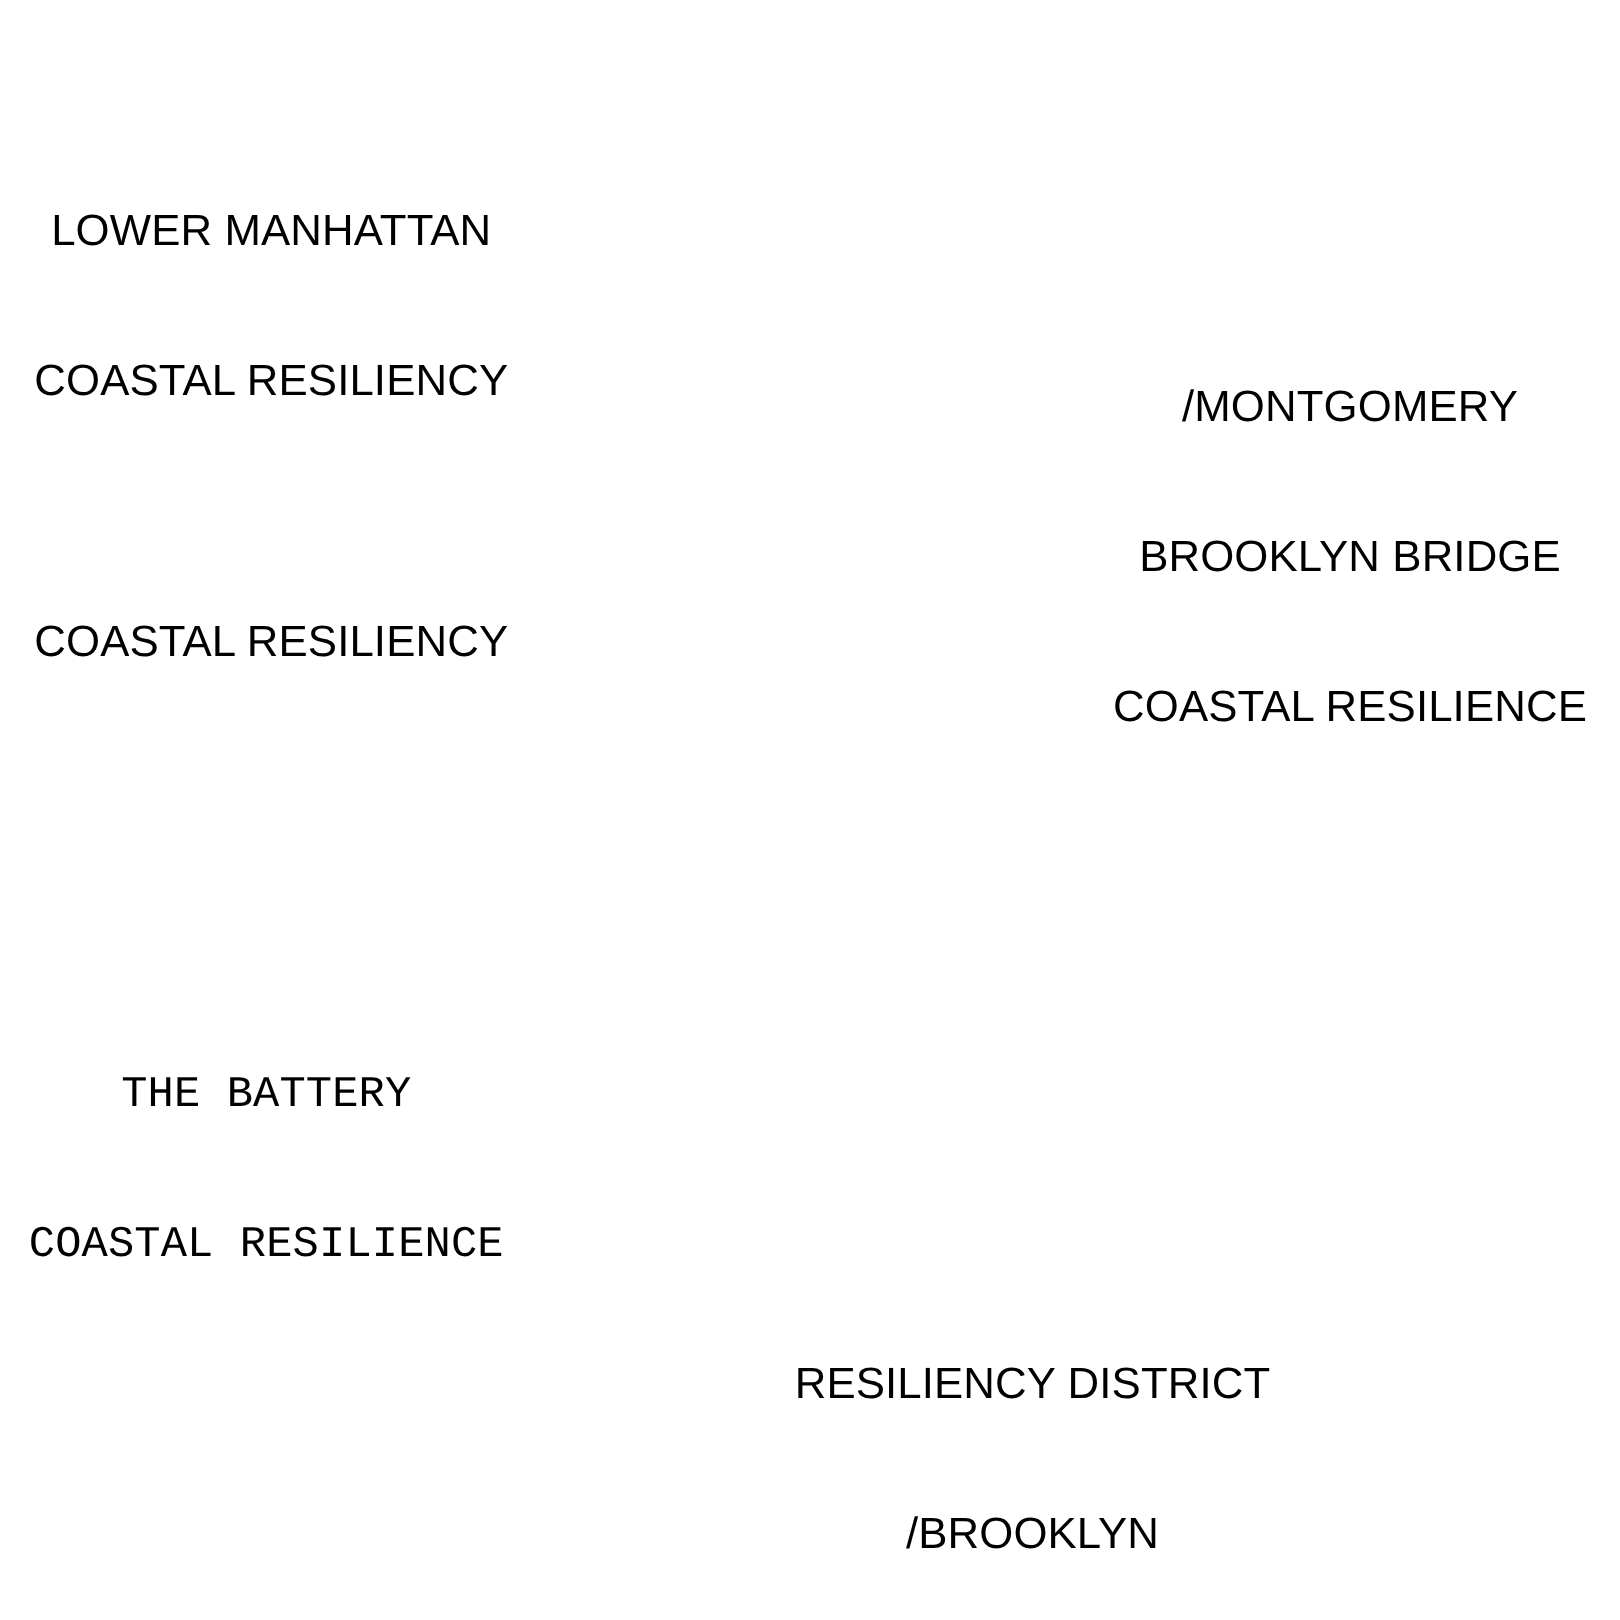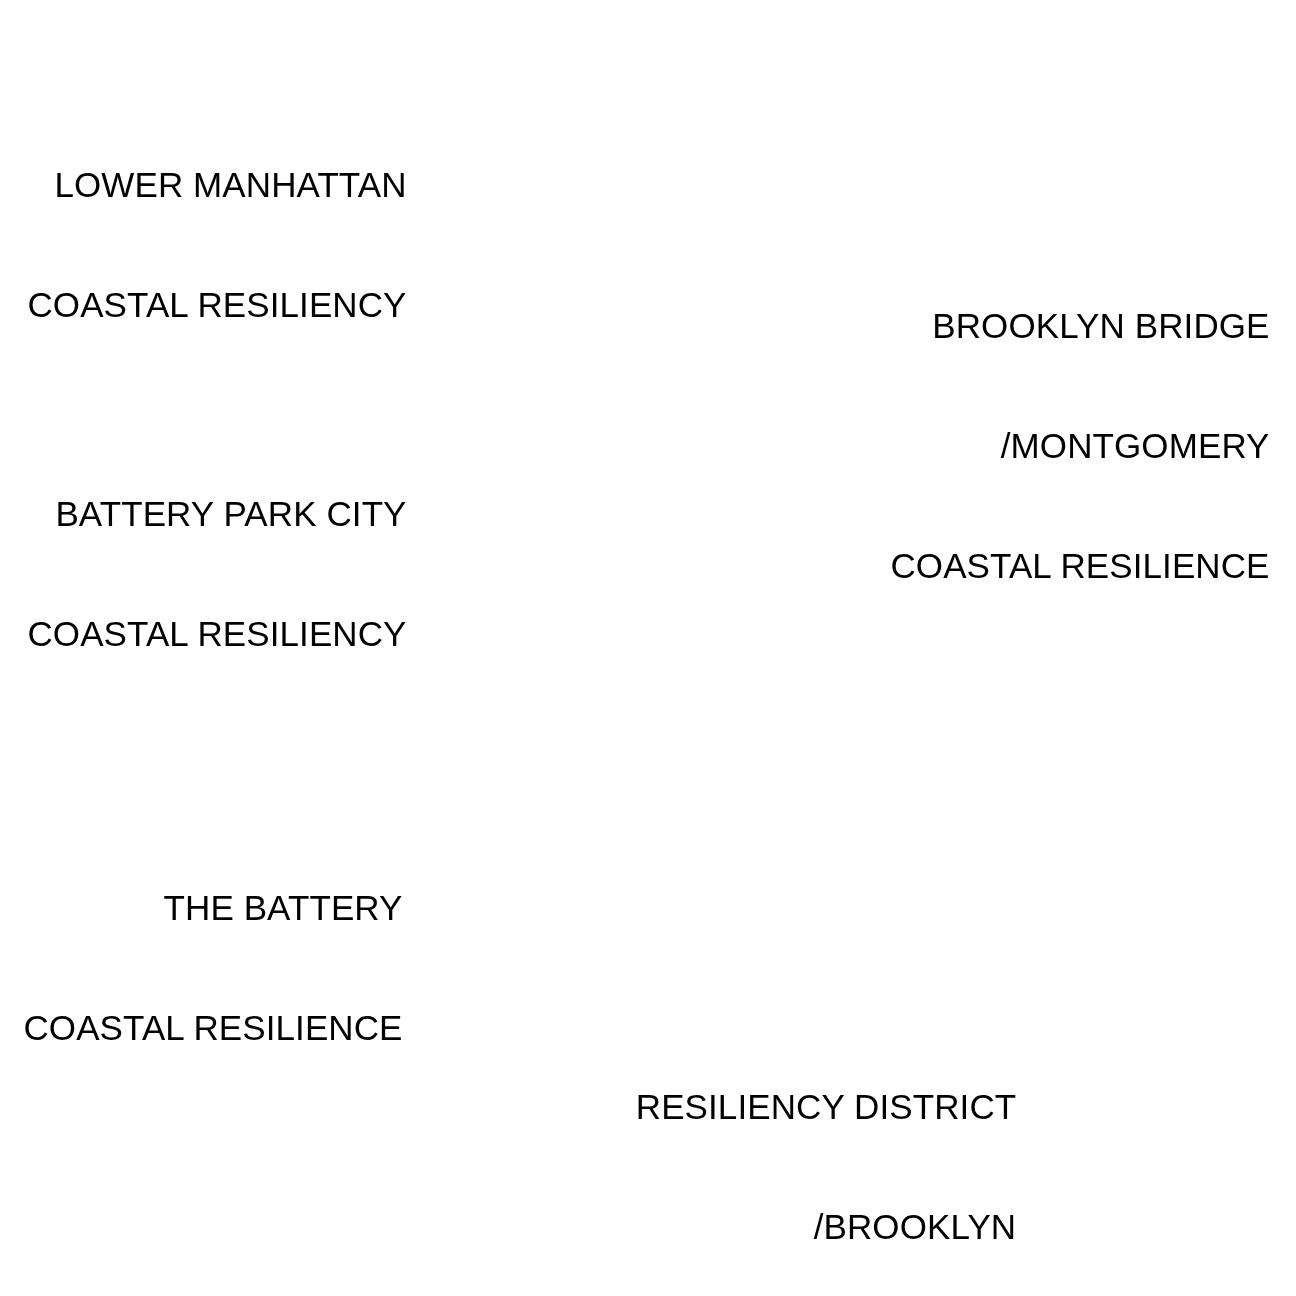--- a/index.html
+++ b/index.html
@@ -30,45 +30,43 @@
     text-align: center;
     white-space: pre;
     -webkit-font-smoothing: antialiased;
   }
   .map-label .label-line {
     display: block;
   }
   
   .label-anchor {
     transform: translateX(-50%);
-    text-align: right;
   }
 </style>
 </head>
 <body>
 
 <div id="canvas">
 
   <div class="map-label label-anchor" style="left:217px; top:85px;">
     <span class="label-line">LOWER MANHATTAN</span>
     <span class="label-line">COASTAL RESILIENCY</span>
   </div>
 
   <div class="map-label label-anchor" style="left:1080px; top:226px;">
+    <span class="label-line">/MONTGOMERY</span>
     <span class="label-line">BROOKLYN BRIDGE</span>
-    <span class="label-line">/MONTGOMERY</span>
     <span class="label-line">COASTAL RESILIENCE</span>
   </div>
 
   <div class="map-label label-anchor" style="left:217px; top:414px;">
-    <span class="label-line">BATTERY PARK CITY</span>
     <span class="label-line">COASTAL RESILIENCY</span>
   </div>
 
-  <div class="map-label label-anchor" style="left:213px; top:808px;">
+  <div class="map-label label-anchor" style="left:213px; top:776px;font-family:Liberation Mono, monospace;">
     <span class="label-line">THE BATTERY</span>
     <span class="label-line">COASTAL RESILIENCE</span>
   </div>
 
   <div class="map-label label-anchor" style="left:826px; top:1007px;">
     <span class="label-line">RESILIENCY DISTRICT</span>
     <span class="label-line">/BROOKLYN</span>
     
   </div>
 

